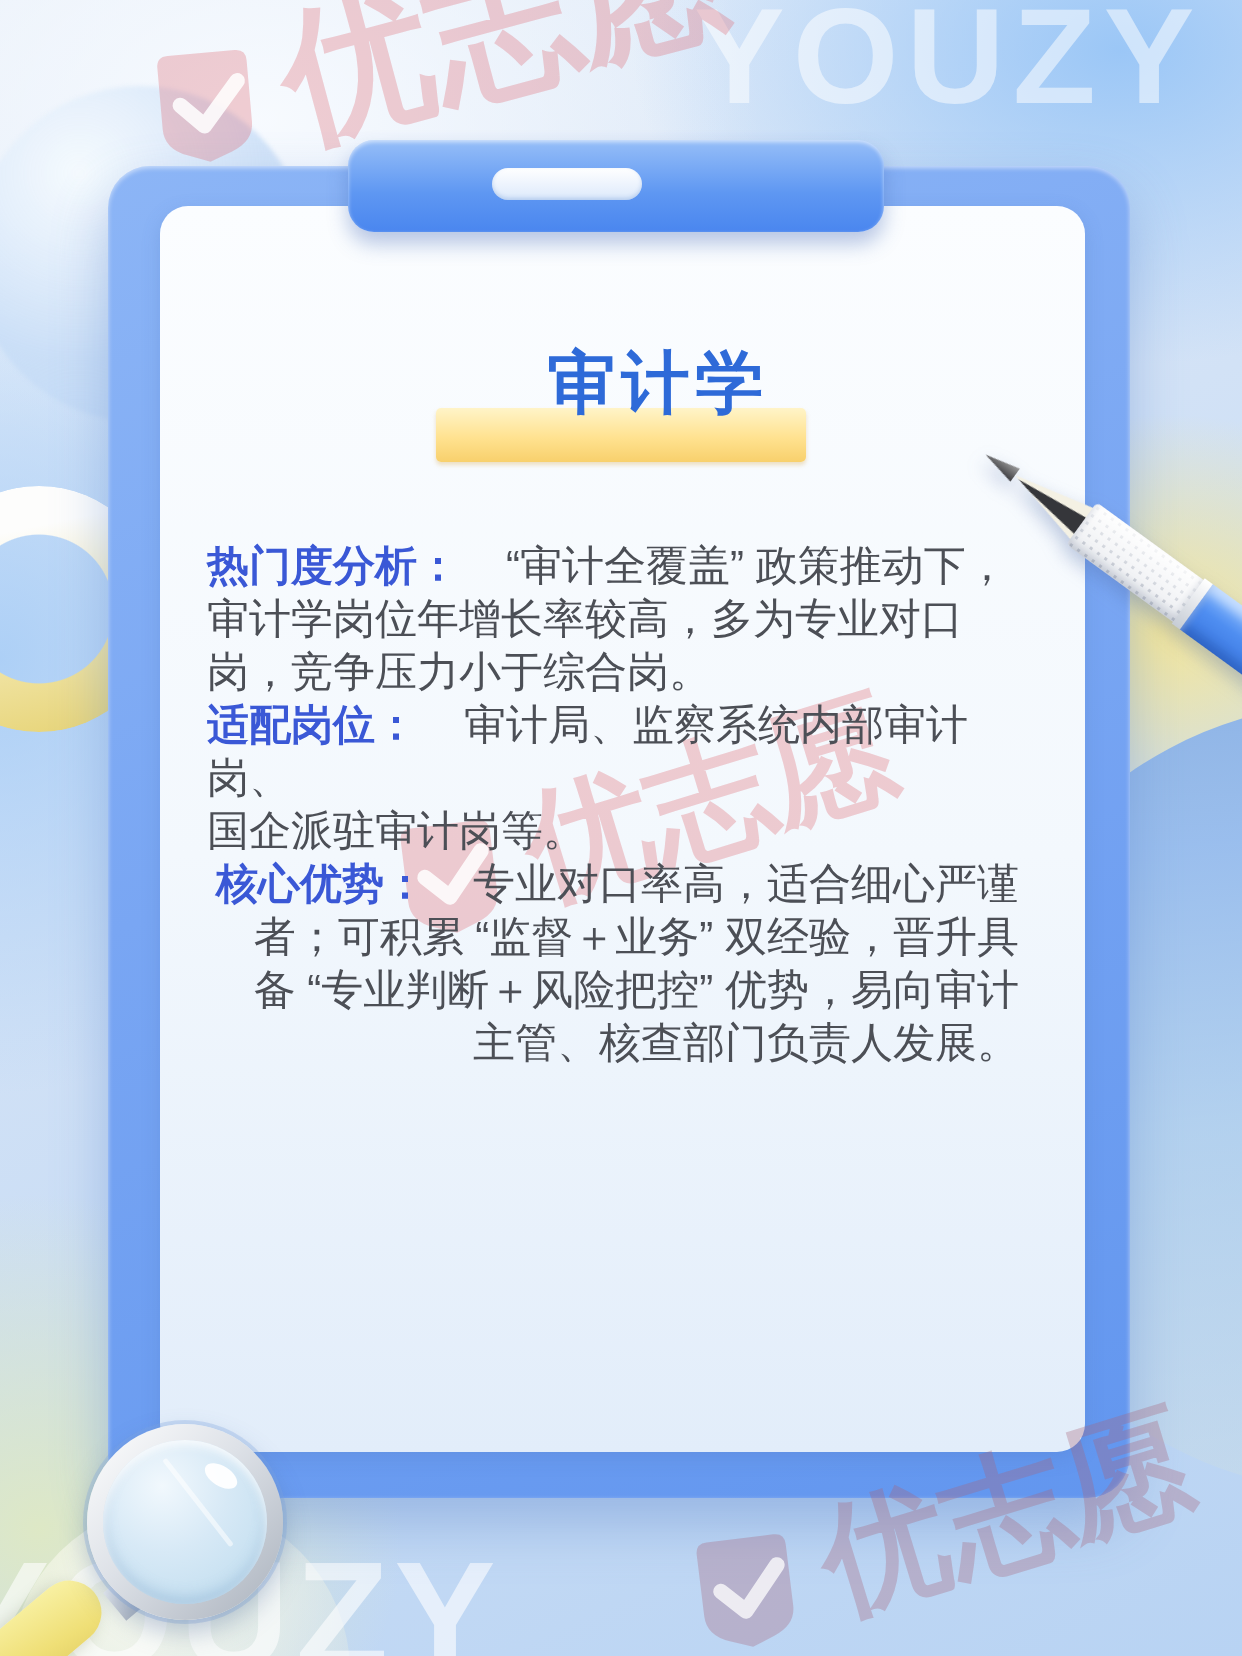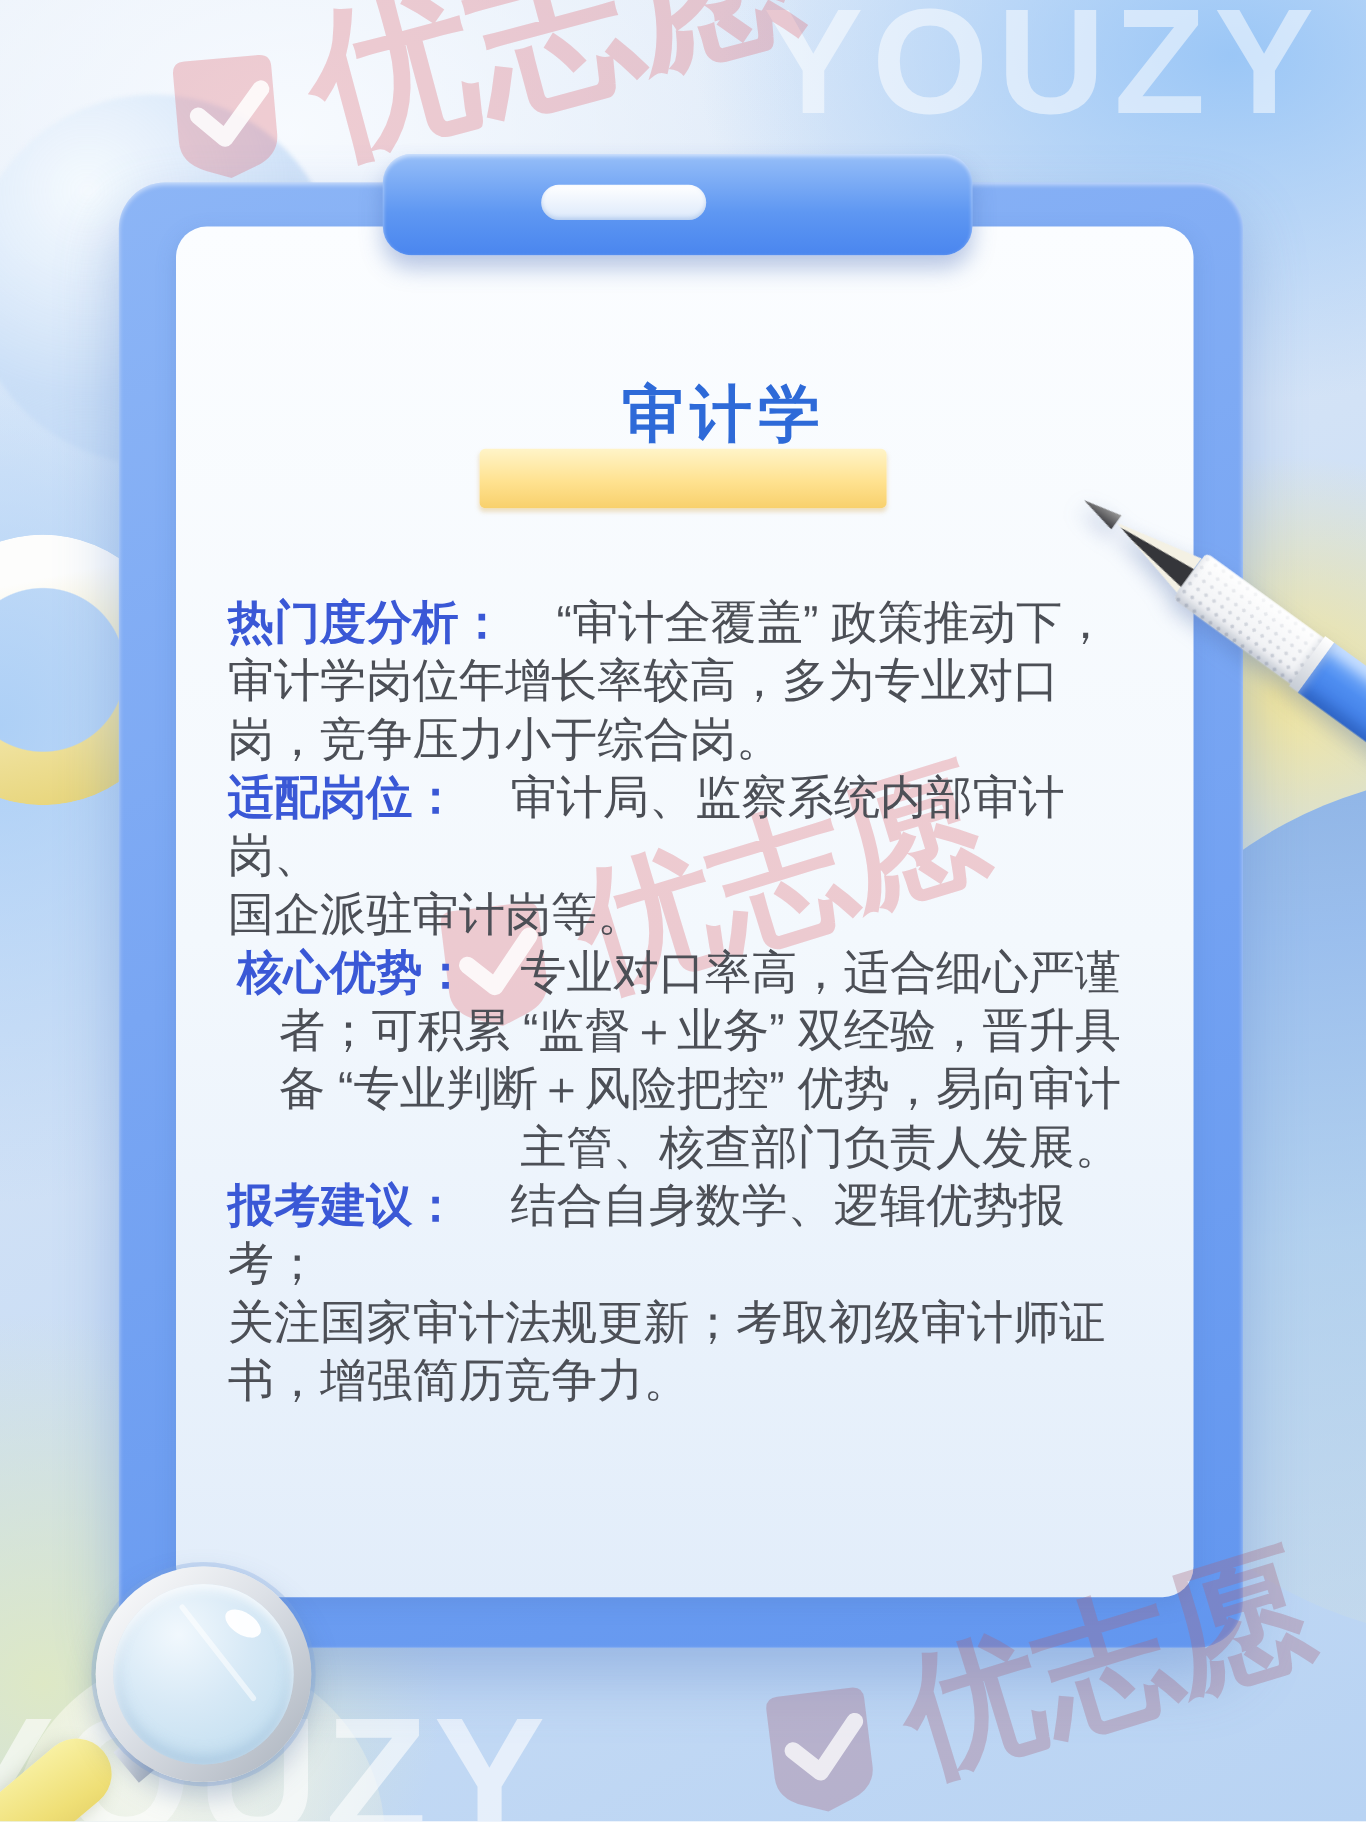--- a/index.html
+++ b/index.html
@@ -42,21 +42,21 @@
   .clip{position:absolute;left:348px;top:140px;width:536px;height:92px;border-radius:26px;z-index:20;
     background:linear-gradient(180deg,#96bef8 0%, #5e97f2 58%, #4a86ef 100%);
     box-shadow:0 12px 20px rgba(58,98,178,0.35), inset 0 2px 4px rgba(255,255,255,0.6);}
   .clip-pill{position:absolute;left:144px;top:28px;width:150px;height:32px;border-radius:16px;
     background:linear-gradient(180deg,#ffffff 0%, #dcE9fb 100%);box-shadow:inset 0 -2px 4px rgba(120,160,220,0.4);}
   
   .title-highlight{position:absolute;left:436px;top:408px;width:370px;height:54px;border-radius:5px;z-index:12;
     background:linear-gradient(180deg,#fff4c8 0%, #ffe290 55%, #f8d06c 100%);
     box-shadow:0 3px 4px rgba(216,170,80,0.35);}
   .page-title{position:absolute;left:160px;top:348px;width:997px;text-align:center;z-index:13;
-    font-size:56px;line-height:1;font-weight:800;letter-spacing:6px;color:#2e6ad8;}
+    font-size:68px;line-height:1;font-weight:800;letter-spacing:6px;color:#2e6ad8;}
   
   .sections{position:absolute;left:207px;top:539px;width:812px;z-index:13;}
   .section{font-size:42px;line-height:53px;color:#4c4f56;white-space:pre-line;letter-spacing:0;}
   .section + .section{margin-top:52px;}
   .s-label{color:#3a58d6;font-weight:700;}
   .s-text{font-weight:500;margin-left:47px;}
   
   .pen{position:absolute;left:986px;top:426px;width:470px;height:56px;display:flex;align-items:center;z-index:40;
     transform:rotate(36deg);transform-origin:0 50%;filter:drop-shadow(0 8px 9px rgba(80,110,170,0.35));}
   .pen-tip{width:36px;height:16px;background:linear-gradient(180deg,#9a9a9a,#3c3c40);
@@ -140,23 +140,20 @@
   <div class="sections">
     <p class="section" style="margin:0;"><span class="s-label">热门度分析：</span><span class="s-text">“审计全覆盖” 政策推动下，
 审计学岗位年增长率较高，多为专业对口
 岗，竞争压力小于综合岗。</span></p>
     <p class="section" style="margin:0;"><span class="s-label">适配岗位：</span><span class="s-text">审计局、监察系统内部审计岗、
 国企派驻审计岗等。</span></p>
     <p class="section" style="margin:0;text-align:right;"><span class="s-label">核心优势：</span><span class="s-text">专业对口率高，适合细心严谨
 者；可积累 “监督＋业务” 双经验，晋升具
 备 “专业判断＋风险把控” 优势，易向审计
 主管、核查部门负责人发展。</span></p>
-    <p class="section" style="margin:0;"><span class="s-label">报考建议：</span><span class="s-text">结合自身数学、逻辑优势报考；
-关注国家审计法规更新；考取初级审计师证
-书，增强简历竞争力。</span></p>
   </div>
 
   <div class="clip">
     <div class="clip-pill"></div>
   </div>
 
   <div class="pen">
     <div class="pen-tip"></div>
     <div class="pen-nib"></div>
     <div class="pen-grip"></div>

